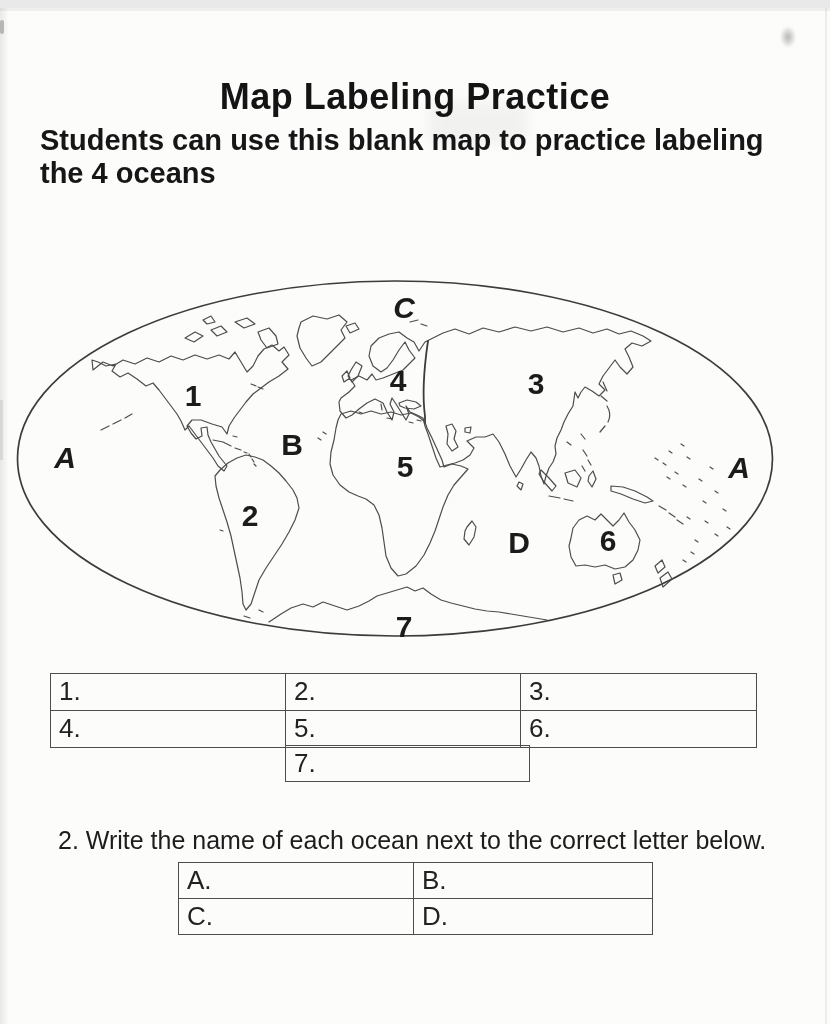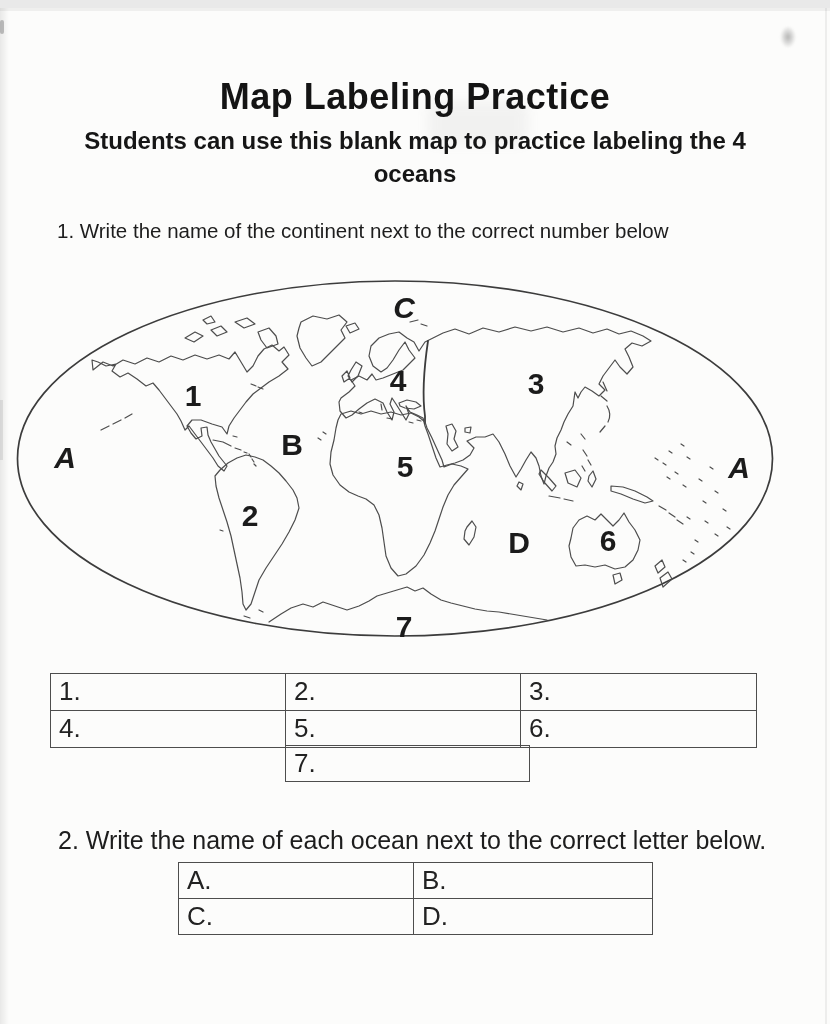--- a/index.html
+++ b/index.html
@@ -18,22 +18,22 @@
   .smudge-tr { position:absolute; left:780px; top:18px; width:16px; height:22px; border-radius:50%;
                background:radial-gradient(closest-side, rgba(90,90,90,0.45), rgba(90,90,90,0)); filter:blur(1px); }
   .watermark { position:absolute; left:428px; top:94px; width:100px; height:42px; border-radius:8px;
                background:#9a9a9a; opacity:0.10; filter:blur(6px); }
 
   .title {
     position:absolute; left:0; top:44px; width:830px; text-align:center;
     font-size:36px; font-weight:700; letter-spacing:0.5px; color:#141414;
   }
   .subtitle {
-    position:absolute; left:40px; top:116px; width:750px; text-align:center;
-    font-size:24px; font-weight:700; line-height:33px; color:#161616;
+    position:absolute; left:40px; top:116px; width:750px; text-align:left;
+    font-size:29px; font-weight:700; line-height:33px; color:#161616;
   }
   .q1 {
     position:absolute; left:57px; top:208px; width:720px;
     font-size:20.5px; font-weight:400; line-height:30px; color:#1d1d1d;
   }
   .q2 {
     position:absolute; left:58px; top:818px; width:720px;
     font-size:25px; font-weight:400; color:#1d1d1d;
   }
 
@@ -74,21 +74,20 @@
   <div class="smudge-tr"></div>
   <div class="watermark"></div>
 
   <h1 class="title">Map Labeling Practice</h1>
 
   <div class="subtitle">
     <div>Students can use this blank map to practice labeling the 4 oceans</div>
   </div>
 
   <div class="q1">
-    <div>1. Write the name of the continent next to the correct number below</div>
   </div>
 
   <div class="map-wrap">
     <svg width="762" height="372" viewBox="0 0 762 372" fill="none" stroke="#4d4d4d" stroke-width="1.2" stroke-linejoin="round" stroke-linecap="round">
 
       <ellipse cx="380" cy="188.5" rx="377.5" ry="177.5" stroke="#3c3c3c" stroke-width="1.7"></ellipse>
 
       <g>
         <path d="M 78 100 L 88 92 L 98 96 L 108 90 L 120 94 L 132 88 L 144 92 L 156 86 L 168 90 L 180 85 L 192 89 L 204 85 L 214 89 L 220 82 L 226 92 L 232 102 L 238 96 L 243 86 L 249 79 L 257 75 L 264 81 L 269 77 L 274 85 L 267 92 L 273 99 L 264 106 L 254 112 L 246 118 L 238 124 L 231 132 L 225 140 L 219 148 L 214 156 L 212 164 L 207 157 L 197 154 L 186 150 L 177 150 L 172 156 L 176 163 L 181 169 L 187 166 L 186 158 L 192 157 L 193 165 L 196 172 L 200 179 L 204 186 L 208 191 L 212 196 L 209 201 L 203 196 L 198 188 L 192 180 L 186 172 L 180 164 L 174 156 L 170 160 L 166 151 L 162 144 L 156 136 L 150 128 L 144 120 L 138 113 L 131 116 L 122 109 L 113 103 L 105 107 L 97 101 L 101 94 L 91 96 L 83 92 L 77 90 Z"></path>
         <path d="M 236 114 l 5 2 M 243 117 l 5 2"></path>

